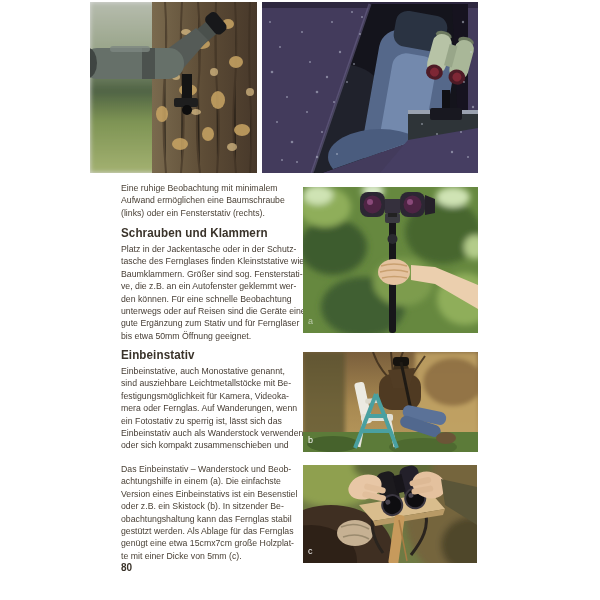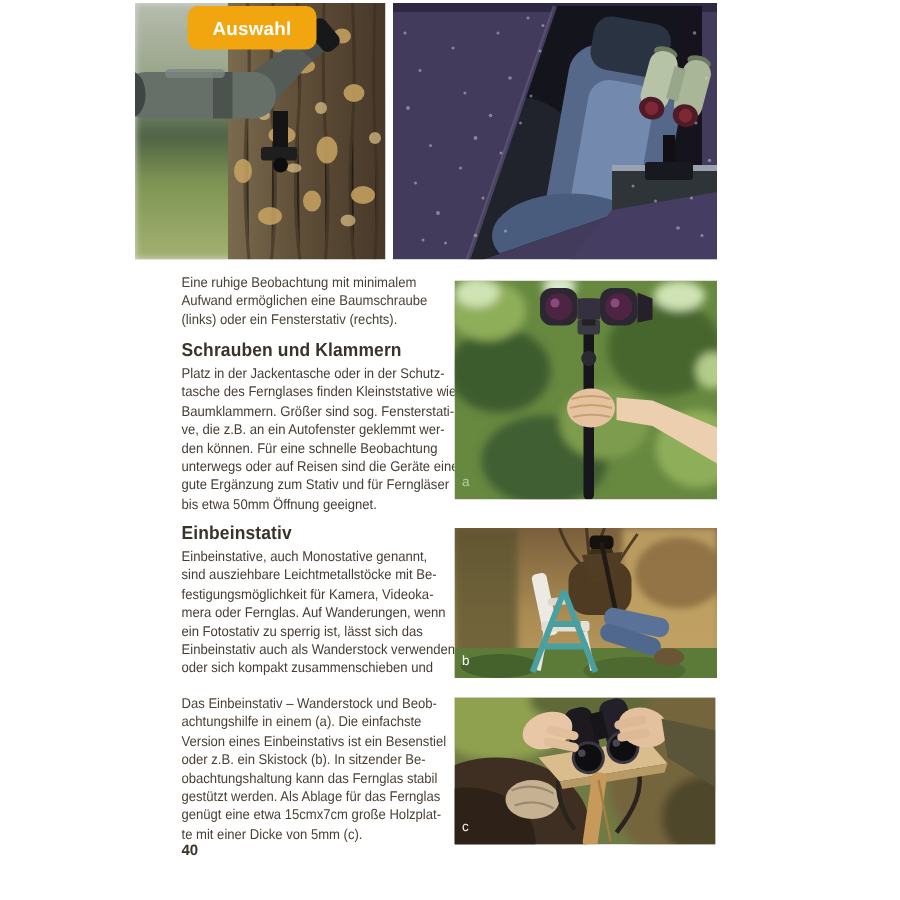--- a/index.html
+++ b/index.html
@@ -176,23 +176,20 @@
         <circle cx="92" cy="62" r="1"></circle>
           <circle cx="100" cy="15" r="1"></circle>
           <circle cx="65" cy="75" r="1.2"></circle>
         <circle cx="160" cy="122" r="1"></circle>
           <circle cx="175" cy="132" r="1"></circle>
           <circle cx="190" cy="150" r="1.2"></circle>
       </g>
     </svg>
   </div>
 
-  <div class="tab">
-    <span>Auswahl</span>
-  </div>
 
   <div class="text-col">
     <div class="caption" id="caption-top">Eine ruhige Beobachtung mit minimalem
 Aufwand ermöglichen eine Baumschraube
 (links) oder ein Fensterstativ (rechts).</div>
     <h2 class="heading" id="heading-1">Schrauben und Klammern</h2>
     <div class="body-text" id="body-1">Platz in der Jackentasche oder in der Schutz-
 tasche des Fernglases finden Kleinststative wie
 Baumklammern. Größer sind sog. Fensterstati-
 ve, die z.B. an ein Autofenster geklemmt wer-
@@ -364,14 +361,14 @@
       <ellipse cx="126" cy="20" rx="17" ry="13" fill="#e4c19e" transform="rotate(16 126 20)"></ellipse>
       <g fill="#ddb995">
         <rect x="106" y="16" width="22" height="6" rx="3" transform="rotate(-12 106 16)"></rect>
         <rect x="108" y="24" width="22" height="6" rx="3" transform="rotate(-10 108 24)"></rect>
       </g>
       <polygon points="138,14 174,22 174,60 142,40" fill="#5a5538"></polygon>
     </svg>
     <span class="photo-label">c</span>
   </div>
 
-  <div class="page-number">40</div>
+  <div class="page-number">80</div>
 </div>
 
 </body></html>

